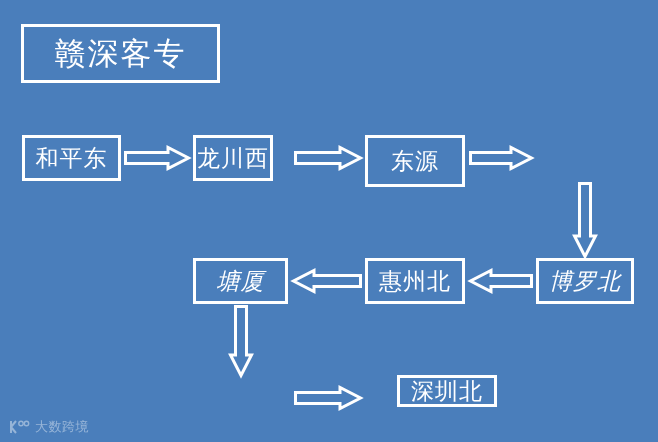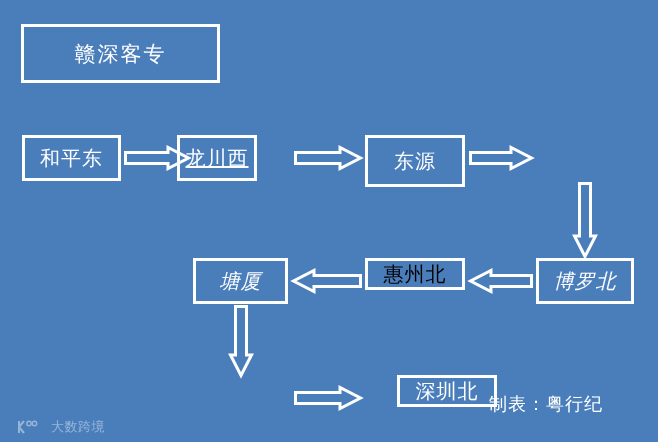--- a/index.html
+++ b/index.html
@@ -30,26 +30,26 @@
     align-items: center;
     justify-content: center;
     line-height: 1;
     white-space: nowrap;
     letter-spacing: 1px;
   }
   .node .label {
     display: block;
   }
   .title-box {
-    font-size: 21px;
+    font-size: 31px;
     letter-spacing: 2px;
     text-align: right;
   }
   .station {
-    font-size: 20px;
+    font-size: 23px;
     letter-spacing: 1px;
   }
   
   .arrow {
     position: absolute;
   }
   .arrow svg {
     display: block;
     overflow: visible;
   }
@@ -63,25 +63,25 @@
   .credit {
     position: absolute;
     color: #ffffff;
     font-size: 18px;
     letter-spacing: 1px;
     white-space: nowrap;
   }
   
   .watermark {
     position: absolute;
-    left: 16px;
+    left: 8px;
     bottom: 6px;
     display: flex;
     align-items: center;
-    gap: 13px;
+    gap: 5px;
     opacity: 0.42;
     color: #ffffff;
     font-size: 13px;
     letter-spacing: 0.5px;
     white-space: nowrap;
   }
   .watermark .wm-mark {
     display: inline-block;
     width: 22px;
     height: 16px;
@@ -101,21 +101,21 @@
   <div class="node station" style="left: 22px; top: 135px; width: 99px; height: 46px; border-color: rgb(255, 255, 255); color: rgb(255, 255, 255);">
     <span class="label">和平东</span>
   </div>
 
   <div class="arrow" style="left:124px; top:146px;">
     <svg width="66" height="24" viewBox="0 0 66 24">
       <path d="M1.5 6.5 H44 V1.5 L64.5 12 L44 22.5 V17.5 H1.5 Z" stroke="#ffffff" fill="#4a7ebb"></path>
     </svg>
   </div>
 
-  <div class="node station" style="left: 177px; top: 135px; width: 80px; height: 46px; border-color: rgb(255, 255, 255); color: rgb(255, 255, 255); text-decoration: underline;">
+  <div class="node station" style="left: 193px; top: 135px; width: 80px; height: 46px; border-color: rgb(255, 255, 255); color: rgb(255, 255, 255);">
     <span class="label">龙川西</span>
   </div>
 
   <div class="arrow" style="left:294px; top:146px;">
     <svg width="68" height="24" viewBox="0 0 68 24">
       <path d="M1.5 6.5 H46 V1.5 L66.5 12 L46 22.5 V17.5 H1.5 Z" stroke="#ffffff" fill="#4a7ebb"></path>
     </svg>
   </div>
 
   <div class="node station" style="left: 365px; top: 135px; width: 100px; height: 52px; border-color: rgb(255, 255, 255); color: rgb(255, 255, 255);">
@@ -138,21 +138,21 @@
   <div class="node station" style="left: 536px; top: 258px; width: 98px; height: 46px; border-color: rgb(255, 255, 255); color: rgb(255, 255, 255); font-style: italic;">
     <span class="label">博罗北</span>
   </div>
 
   <div class="arrow" style="left:469px; top:269px;">
     <svg width="64" height="24" viewBox="0 0 64 24">
       <path d="M62.5 6.5 H22 V1.5 L1.5 12 L22 22.5 V17.5 H62.5 Z" stroke="#ffffff" fill="#4a7ebb"></path>
     </svg>
   </div>
 
-  <div class="node station" style="left: 365px; top: 258px; width: 100px; height: 32px; border-color: rgb(255, 255, 255); color: #000000;">
+  <div class="node station" style="left: 365px; top: 258px; width: 100px; height: 46px; border-color: rgb(255, 255, 255); color: #ffffff;">
     <span class="label">惠州北</span>
   </div>
 
   <div class="arrow" style="left:292px; top:269px;">
     <svg width="70" height="24" viewBox="0 0 70 24">
       <path d="M68.5 6.5 H22 V1.5 L1.5 12 L22 22.5 V17.5 H68.5 Z" stroke="#ffffff" fill="#4a7ebb"></path>
     </svg>
   </div>
 
   <div class="node station" style="left: 193px; top: 258px; width: 95px; height: 46px; border-color: rgb(255, 255, 255); color: rgb(255, 255, 255); font-style: italic;">
@@ -169,21 +169,20 @@
   <div class="arrow" style="left:294px; top:386px;">
     <svg width="68" height="24" viewBox="0 0 68 24">
       <path d="M1.5 6.5 H46 V1.5 L66.5 12 L46 22.5 V17.5 H1.5 Z" stroke="#ffffff" fill="#4a7ebb"></path>
     </svg>
   </div>
 
   <div class="node station" style="left: 365px; top: 375px; width: 100px; height: 32px; border-color: rgb(255, 255, 255); color: rgb(255, 255, 255); margin-left: 32px;">
     <span class="label">深圳北</span>
   </div>
 
-  <div class="credit" style="left:489px; top:392px;">制表：粤行纪</div>
 
   <div class="watermark">
     <span class="wm-mark">
       <svg width="22" height="16" viewBox="0 0 22 16">
         <path d="M3 2 L3 14 M3 8 L8 2 M3 8 L8 14" stroke="#ffffff" stroke-width="2" fill="none"></path>
         <circle cx="13" cy="4.5" r="2.2" stroke="#ffffff" stroke-width="1.4" fill="none"></circle>
         <circle cx="18.5" cy="4.5" r="2.2" stroke="#ffffff" stroke-width="1.4" fill="none"></circle>
       </svg>
     </span>
     <span>大数跨境</span>

